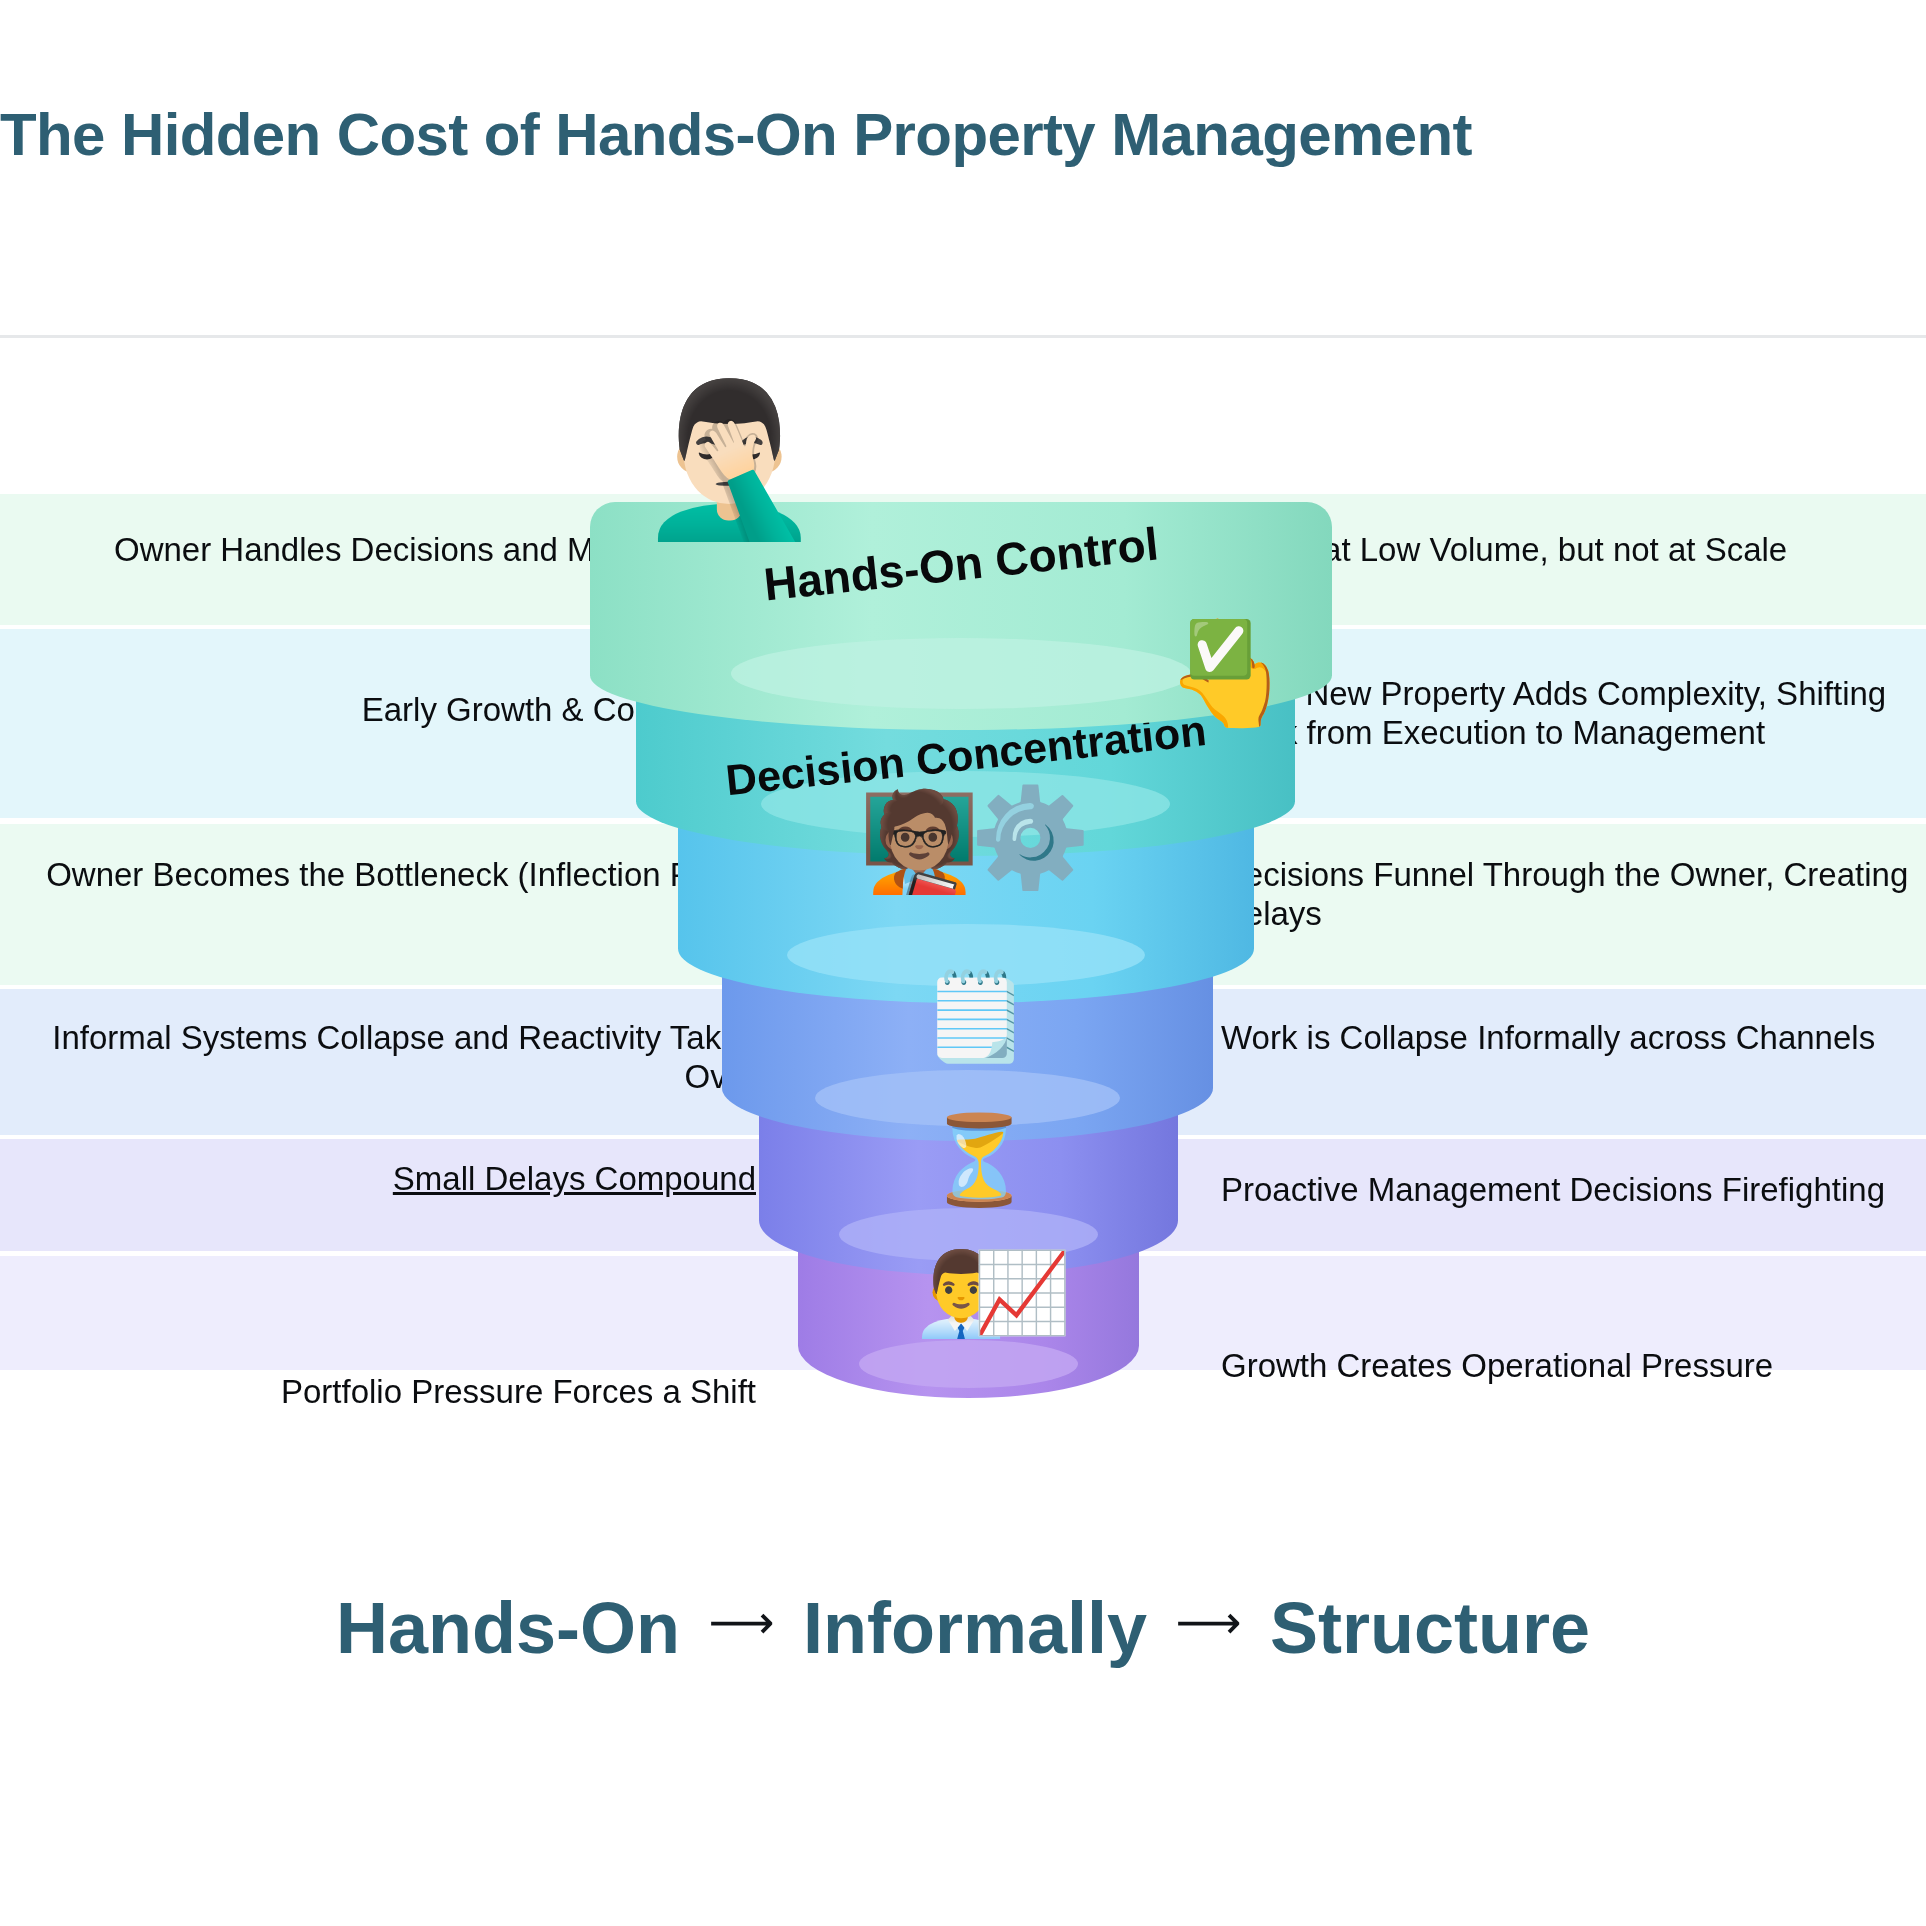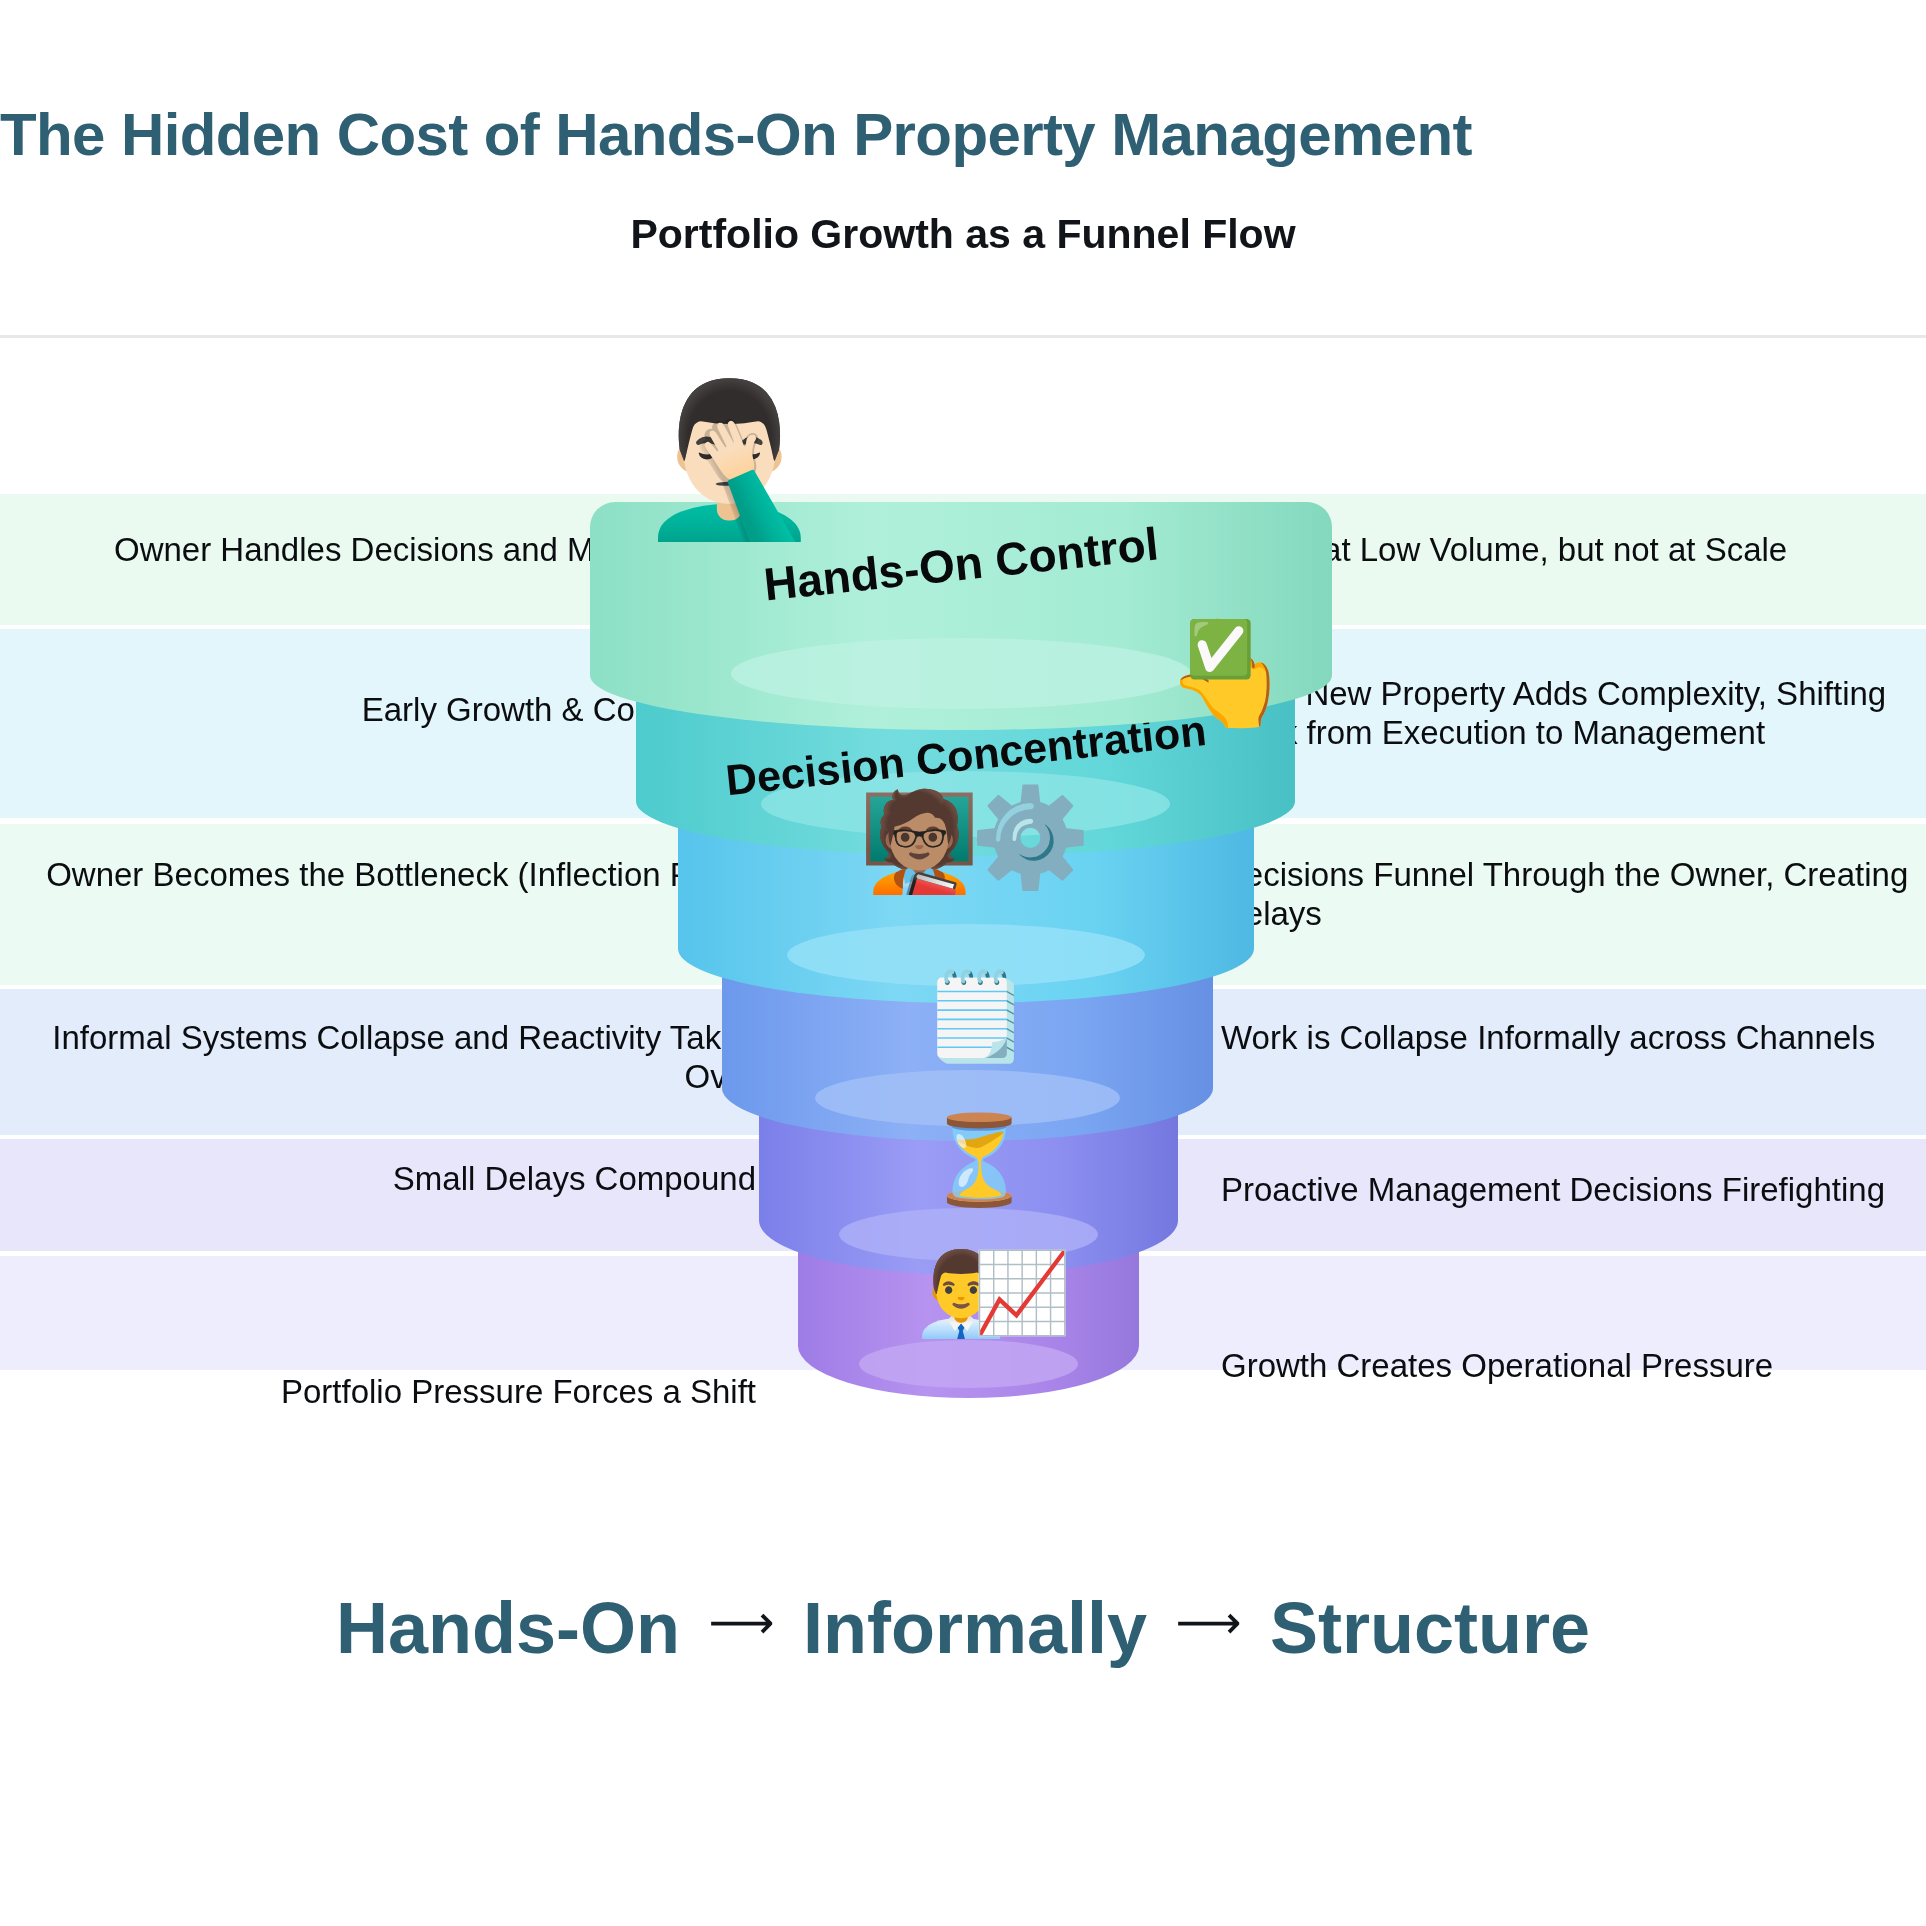--- a/index.html
+++ b/index.html
@@ -84,21 +84,20 @@
     font-size:46px;color:#111418;
     margin:0 26px;
     position:relative;top:-5.7px;
   }
 </style>
 </head>
 <body>
 
 <div id="header">
   <div id="title">The Hidden Cost of Hands-On Property Management</div>
-  <div id="subtitle">Portfolio Growth as a Funnel Flow</div>
 </div>
 
 <div id="bands">
 
   <div class="band" style="top:494px;height:131px;background:#eafaf1;"></div>
   <div class="band-left" style="top:531px;">Owner Handles Decisions and Maintenance</div>
   <div class="band-right" style="top:531px;">Works at Low Volume, but not at Scale</div>
 
   <div class="band" style="top:629px;height:189px;background:#e3f6fb;"></div>
   <div class="band-left" style="top:691px;">Early Growth &amp; Complexity</div>
@@ -106,21 +105,21 @@
 
   <div class="band" style="top:824px;height:161px;background:#ebfaf2;"></div>
   <div class="band-left" style="top:856px;">Owner Becomes the Bottleneck (Inflection Point)</div>
   <div class="band-right" style="top:856px;">Decisions Funnel Through the Owner, Creating Delays</div>
 
   <div class="band" style="top:989px;height:146px;background:#e2ecfb;"></div>
   <div class="band-left" style="top:1019px;">Informal Systems Collapse and Reactivity Takes Over</div>
   <div class="band-right" style="top:1019px;">Work is Collapse Informally across Channels</div>
 
   <div class="band" style="top:1139px;height:112px;background:#e7e6fb;"></div>
-  <div class="band-left" style="top:1160px;">Small Delays Compound</div>
+  <div class="band-left" style="top:1160px;text-decoration:underline;">Small Delays Compound</div>
   <div class="band-right" style="top:1171px;">Proactive Management Decisions Firefighting</div>
 
   <div class="band" style="top:1256px;height:114px;background:#eeedfd;"></div>
   <div class="band-left" style="top:1347px;margin-top:26px;">Portfolio Pressure Forces a Shift</div>
   <div class="band-right" style="top:1347px;">Growth Creates Operational Pressure</div>
 </div>
 
 <div id="funnel">
 
   <div class="ringwrap" style="left:798px;top:1244px;width:341px;height:154px;">

